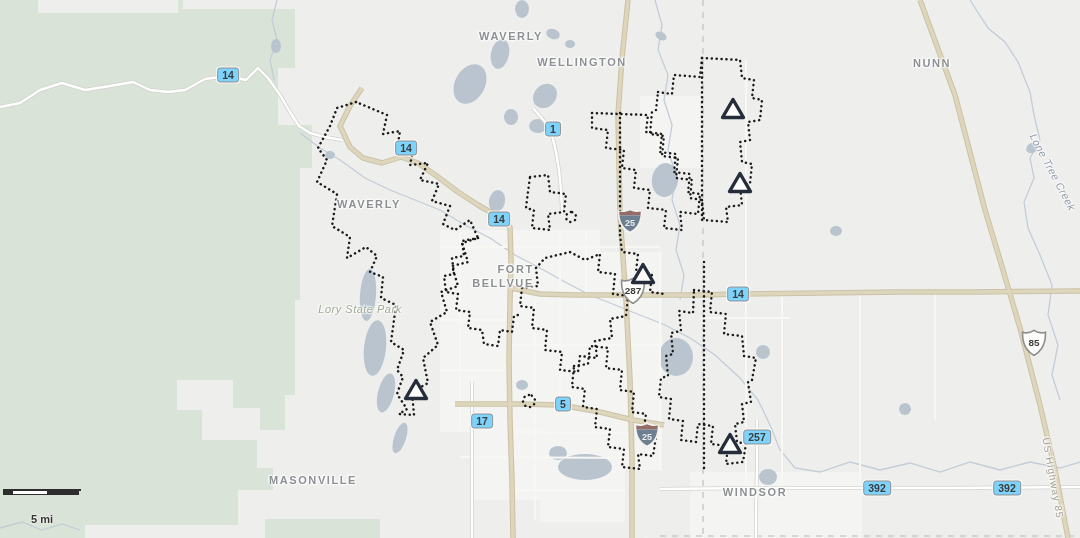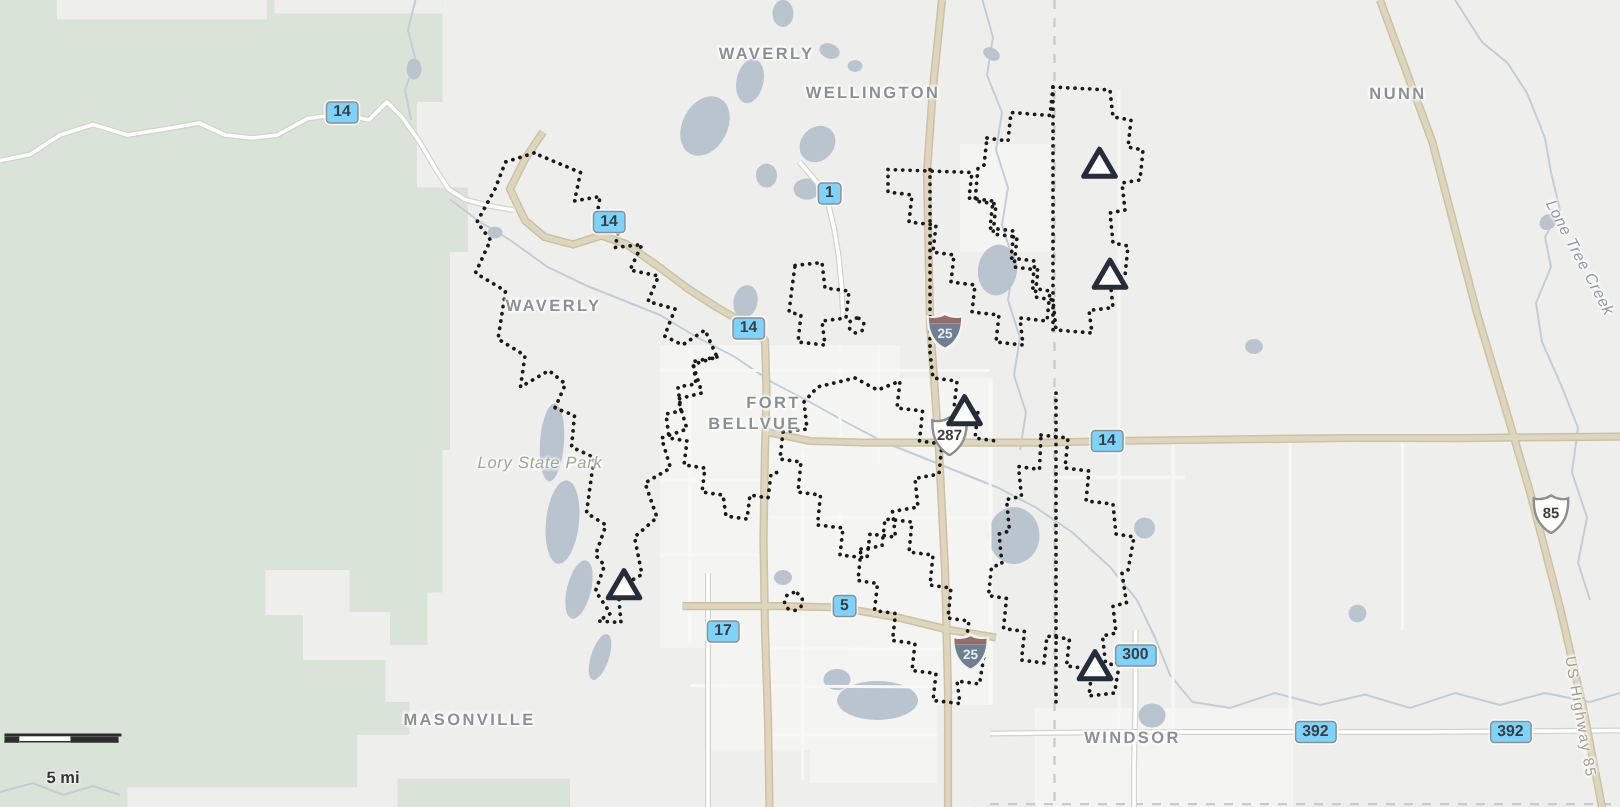--- a/index.html
+++ b/index.html
@@ -129,21 +129,21 @@
       <path d="M529,395 a6,6 0 1 0 0.01,0 Z" fill="none" stroke="#1b1b1b" stroke-width="2.5" stroke-linecap="round" stroke-linejoin="round" stroke-dasharray="0.1 4.8"></path>
     </svg>
   <div id="overlay">
       <div class="shield shield-state" style="left: 228px; top: 75px;">14</div>
       <div class="shield shield-state" style="left: 406px; top: 148px;">14</div>
       <div class="shield shield-state" style="left: 499px; top: 219px;">14</div>
       <div class="shield shield-state" style="left: 738px; top: 294px;">14</div>
       <div class="shield shield-state" style="left: 553px; top: 129px;">1</div>
       <div class="shield shield-state" style="left: 482px; top: 421px;">17</div>
       <div class="shield shield-state" style="left: 563px; top: 404px;">5</div>
-      <div class="shield shield-state" style="left: 757px; top: 437px;">300</div>
+      <div class="shield shield-state" style="left: 757px; top: 437px;">257</div>
       <div class="shield shield-state" style="left: 877px; top: 488px;">392</div>
       <div class="shield shield-state" style="left: 1007px; top: 488px;">392</div>
       <div class="shield-svg" style="left: 619px; top: 276px;">
         <svg width="28" height="28" viewBox="0 0 24 24">
           <path d="M12,2 C9,4 5,4.6 2.2,3.6 C2,9 3,14 5.5,17.5 C8,21 10,22.5 12,23.5 C14,22.5 16,21 18.5,17.5 C21,14 22,9 21.8,3.6 C19,4.6 15,4 12,2 Z" fill="#fdfdfc" stroke="#8e8e8e" stroke-width="1.4"></path>
           <text x="12" y="15" text-anchor="middle" font-family="Liberation Sans,sans-serif" font-size="8.5" font-weight="bold" fill="#3d3d3d">287</text>
         </svg>
       </div>
       <div class="shield-svg" style="left: 1020px; top: 328px;">
         <svg width="28" height="28" viewBox="0 0 24 24">

